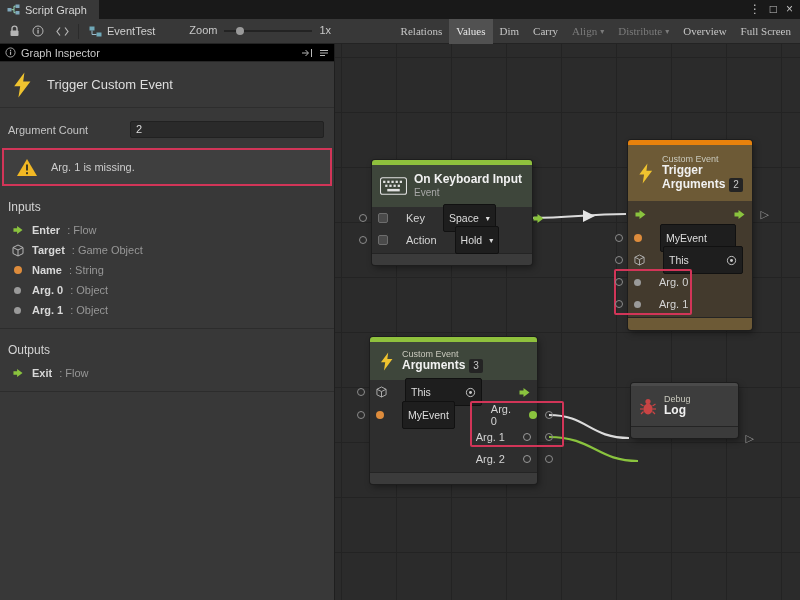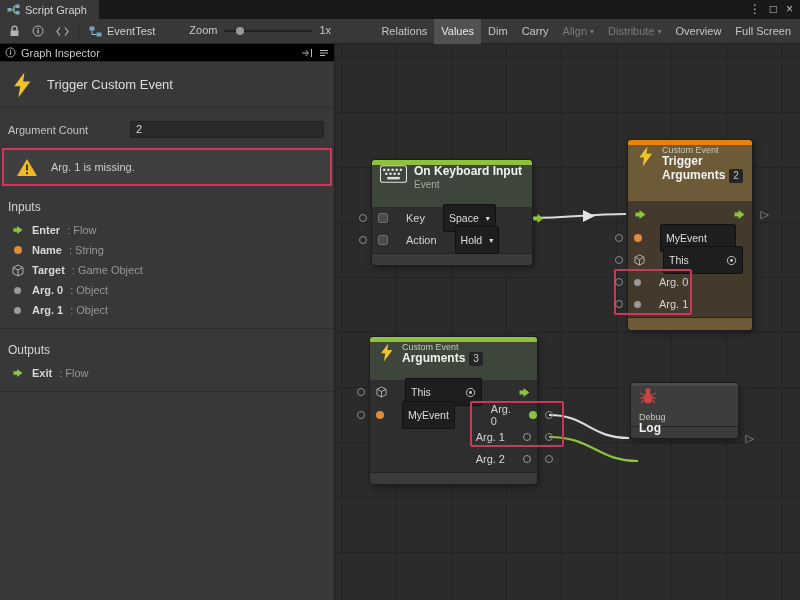--- a/index.html
+++ b/index.html
@@ -24,21 +24,21 @@
     background:transparent; border:none; }
   .vsep { width:1px; height:15px; background:#2b2b2b; margin:0 4px; }
   .graph-ref { display:flex; align-items:center; gap:5px; padding:0 6px; color:#d0d0d0; }
   .zoom-group { display:flex; align-items:flex-start; gap:7px; margin-left:28px; }
   .slider { position:relative; width:88px; height:14px; }
   .slider-track { position:absolute; left:0; right:0; top:6px; height:2px; background:#232323; }
   .slider-handle { position:absolute; left:12px; top:3px; width:8px; height:8px;
     border-radius:50%; background:#9a9a9a; }
   .toolbar-right { margin-left:auto; display:flex; align-items:center; height:25px; }
   .tbtn { height:25px; display:flex; align-items:center; padding:0 7px; color:#c6c6c6;
-    background:transparent; border:none; font-size:11px; font-family:Liberation Sans, sans-serif; }
+    background:transparent; border:none; font-size:11px; font-family:Liberation Serif, serif; }
   .tbtn.active { background:#515151; color:#e8e8e8; }
   .tbtn.disabled { color:#7b7b7b; }
   .caret { font-size:8px; margin-left:3px; }
 
   
   .inspector { position:absolute; top:44px; left:0; width:335px; bottom:0; background:#383838;
     border-right:1px solid #1f1f1f; color:#c8c8c8; font-size:11px; }
   .insp-header { height:18px; background:#000000; border-bottom:1px solid #272727;
     display:flex; align-items:center; gap:5px; padding:0 5px; }
   .insp-header-icons { margin-left:auto; display:flex; gap:6px; align-items:center; }
@@ -70,25 +70,25 @@
   .wires { position:absolute; top:0; left:0; pointer-events:none; }
   .wire-white { stroke:#dcdcdc; stroke-width:2.2; fill:none; }
   .wire-green { stroke:var(--flow-green,#8ac33e); stroke-width:2.2; fill:none; }
 
   .node { position:absolute; font-size:11px; color:#dcdcdc; border-radius:3px;
     box-shadow:0 0 0 1px #1d1d1d, 2px 3px 7px rgba(0,0,0,.4); }
   .strip { height:5px; border-radius:3px 3px 0 0; }
   .strip-green { background:var(--event-green,#8fc13d); }
   .strip-orange { background:var(--trigger-orange,#e8820c); }
   .strip-gray { height:3px; background:#4a4a4a; border-radius:3px 3px 0 0; }
-  .nheader { display:flex; align-items:flex-start; gap:7px; padding:0 8px; }
+  .nheader { display:flex; align-items:center; gap:7px; padding:0 8px; }
   .hdr-event { background:#3e463b; height:42px; }
   .hdr-trigger { background:#6d5a36; height:56px; }
   .hdr-args { background:#3e463b; height:38px; }
-  .hdr-debug { background:#3d3d3d; height:40px;flex-direction:column; }
+  .hdr-debug { background:#3d3d3d; height:40px; }
   .ntitles { display:flex; flex-direction:column; line-height:1.15; }
   .ncat { font-size:9px; color:#c9c9bd; }
   .ntitle { font-size:12px; font-weight:bold; color:#f1f1f1; }
   .nsub { font-size:10px; color:#a8a8a8; }
   .title-row { display:flex; align-items:center; gap:4px; }
   .badge { background:#242424; color:#c8c8c8; font-size:10px; font-weight:normal;
     padding:0 4px; height:14px; line-height:14px; border-radius:2px; }
   .nbody { background:#2e2e2e; padding-bottom:2px; }
   .body-trigger { background:#433a2d; }
   .nfooter { height:12px; background:#3b3b3b; border-top:1px solid #242424;
@@ -242,33 +242,33 @@
         <span class="icon-cell">
             <svg width="12" height="10" viewBox="0 0 12 11">
               <path class="fill-flow" d="M1 3.5 h4 V1 L11 5.5 L5 10 V7.5 H1 z"></path>
             </svg>
           </span>
         <span class="pname">Enter</span>
           <span class="ptype"><span> : </span><span>Flow</span></span>
       </div>
       <div class="sec-row">
         <span class="icon-cell">
+            <svg width="12" height="13" viewBox="0 0 12 13">
+              <path d="M6 1 L11 3.5 V9.5 L6 12 L1 9.5 V3.5 Z M1 3.5 L6 6 L11 3.5 M6 6 V12" stroke="#b5b5b5" fill="none"></path>
+            </svg>
+          </span>
+        <span class="pname">Target</span>
+          <span class="ptype"><span> : </span><span>Game Object</span></span>
+      </div>
+      <div class="sec-row">
+        <span class="icon-cell">
             <span class="dot dot-orange"></span>
           </span>
         <span class="pname">Name</span>
           <span class="ptype"><span> : </span><span>String</span></span>
-      </div>
-      <div class="sec-row">
-        <span class="icon-cell">
-            <svg width="12" height="13" viewBox="0 0 12 13">
-              <path d="M6 1 L11 3.5 V9.5 L6 12 L1 9.5 V3.5 Z M1 3.5 L6 6 L11 3.5 M6 6 V12" stroke="#b5b5b5" fill="none"></path>
-            </svg>
-          </span>
-        <span class="pname">Target</span>
-          <span class="ptype"><span> : </span><span>Game Object</span></span>
       </div>
       <div class="sec-row">
         <span class="icon-cell">
             <span class="dot dot-gray dot-sm"></span>
           </span>
         <span class="pname">Arg. 0</span>
           <span class="ptype"><span> : </span><span>Object</span></span>
       </div>
       <div class="sec-row">
         <span class="icon-cell">

